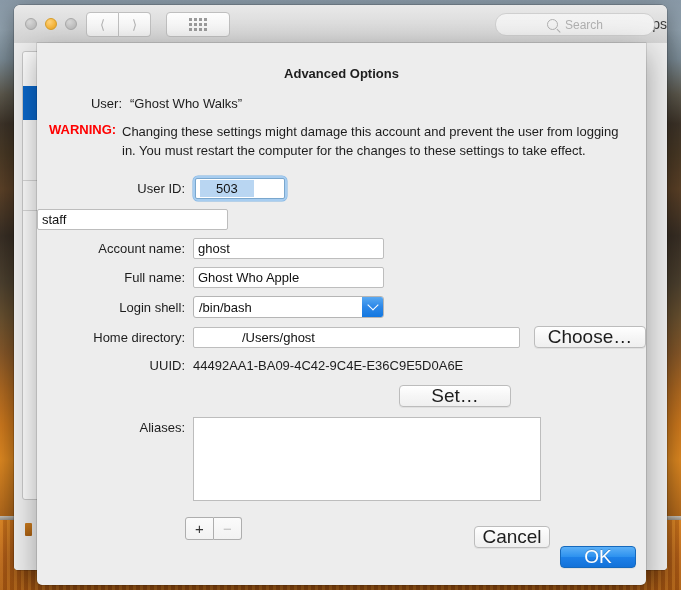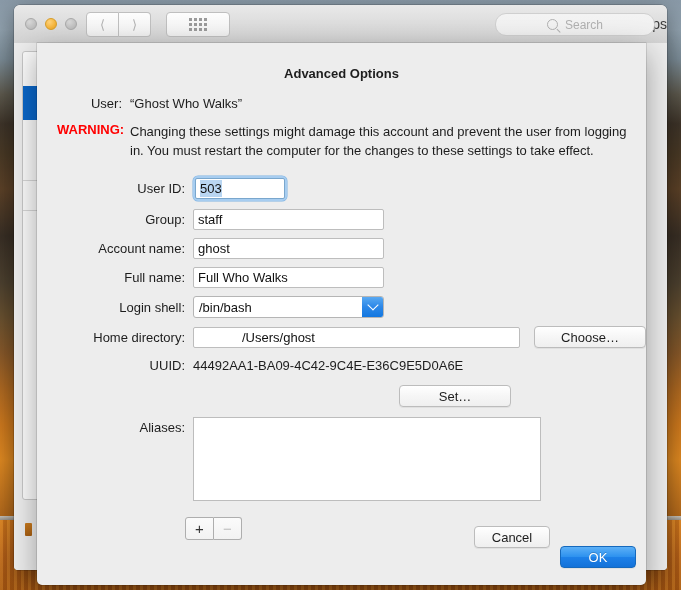--- a/index.html
+++ b/index.html
@@ -179,21 +179,21 @@
   .user-line {
     display: flex; align-items: baseline;
     margin-top: 15px; padding-left: 20px;
     font-size: 13px; color: #1d1d1d;
   }
   .user-line .lbl { width: 65px; text-align: right; }
   .user-line .val { margin-left: 8px; }
 
   .warn-line {
     display: flex; align-items: flex-start;
-    margin-top: 11px; padding-left: 20px; padding-right: 18px;
+    margin-top: 11px; padding-left: 12px; padding-right: 18px;
     font-size: 13px; color: #1d1d1d;
   }
   .warn-line .wlbl {
     width: 65px; text-align: right; flex: none;
     color: #ff0000; font-weight: bold;
   }
   .warn-line .wtxt {
     margin-left: 8px; line-height: 19px;
   }
 
@@ -234,21 +234,21 @@
     background: #a7cdf0;
     box-shadow: 0 0 0 .5px #7fb4e4;
   }
   .focuswrap .input {
     border: 1px solid #7aa7cd;
     border-radius: 2px;
   }
   .sel-text {
     background: #b9d6f2;
     color: #111;
-    padding: 1px 0;
+    padding: 1px 16px;
   }
 
   
   .popup {
     box-sizing: border-box;
     width: 191px; height: 22px;
     background: #ffffff;
     border: 1px solid #b5b5b5;
     border-radius: 3px;
     display: flex; align-items: center;
@@ -270,21 +270,21 @@
     transform: rotate(45deg) translate(-1.5px,-1.5px);
   }
 
   .btn {
     box-sizing: border-box;
     height: 22px;
     min-width: 112px;
     background: linear-gradient(180deg, #ffffff 0%, #f6f6f6 50%, #efefef 100%);
     border: 1px solid #bcbcbc;
     border-radius: 4px;
-    font-size: 13px; color: #1d1d1d;
+    font-size: 19px; color: #1d1d1d;
     display: inline-flex; align-items: center; justify-content: center;
     box-shadow: 0 1px 0 rgba(0,0,0,.05);
   }
   .btn.choose, .btn.set { margin-left: 14px; }
 
   .static-val { font-size: 13px; color: #1d1d1d; }
 
   
   .aliases {
     box-sizing: border-box;
@@ -407,32 +407,31 @@
       <div class="row">
         <span class="label">User ID:</span>
         <span class="focuswrap">
           <span class="input w-sm">
             <span class="sel-text">503</span>
           </span>
         </span>
       </div>
 
       <div class="row">
-        <span class="label">Group:</span>
         <span class="input w-md">staff</span>
       </div>
 
       <div class="row">
         <span class="label">Account name:</span>
         <span class="input w-md">ghost</span>
       </div>
 
       <div class="row">
         <span class="label">Full name:</span>
-        <span class="input w-md">Full Who Walks</span>
+        <span class="input w-md">Ghost Who Apple</span>
       </div>
 
       <div class="row">
         <span class="label">Login shell:</span>
         <span class="popup">
           <span>/bin/bash</span>
           <span class="arrowbox">
             <span class="chev"></span>
           </span>
         </span>

